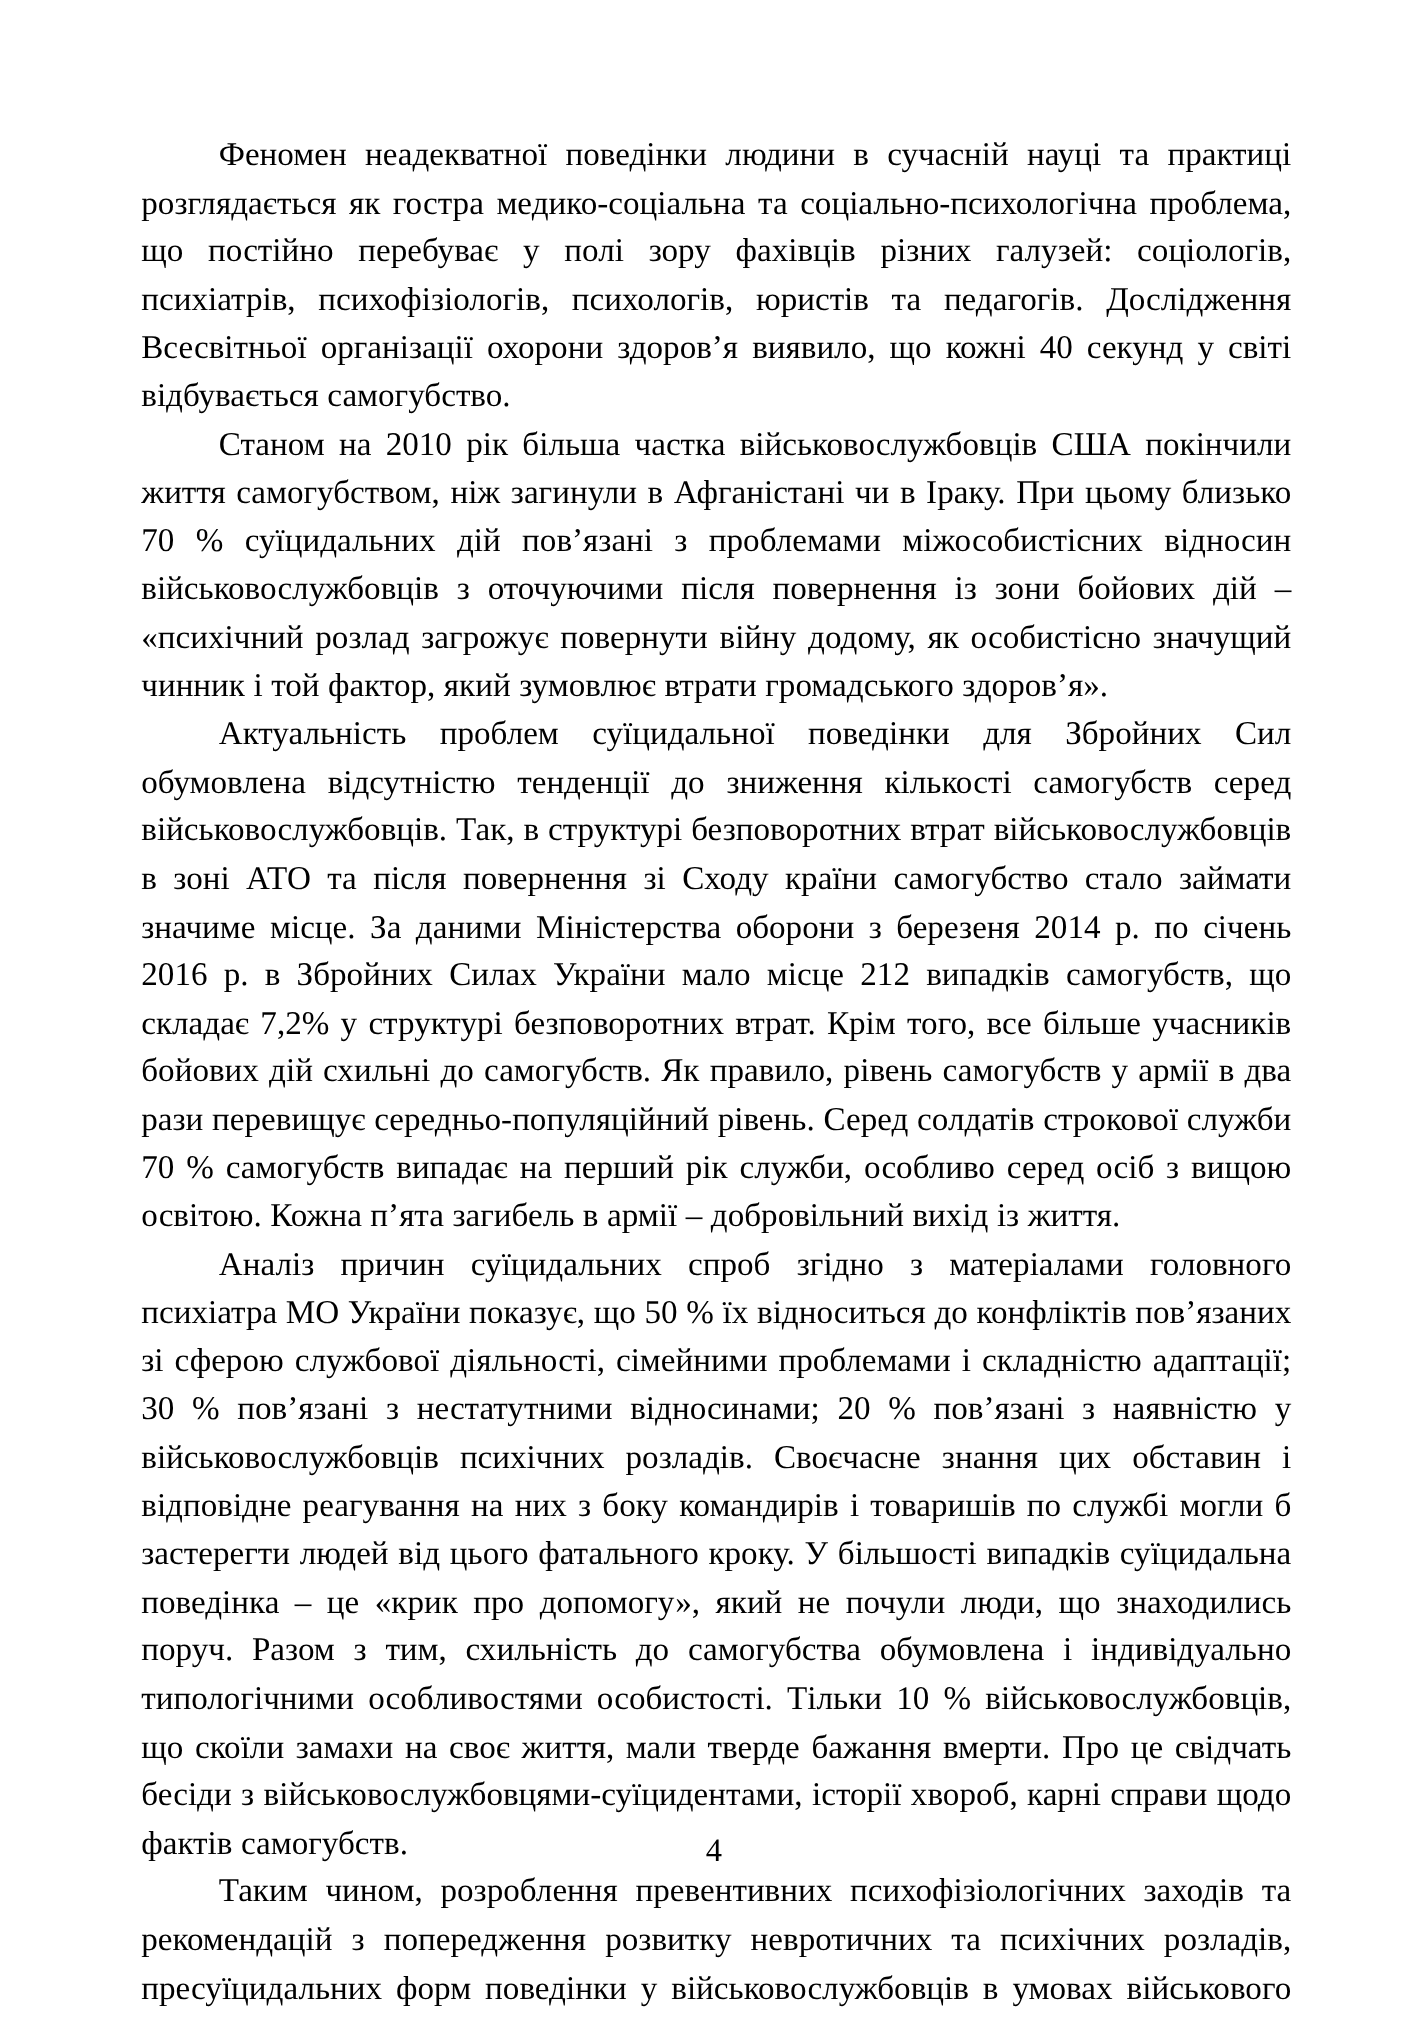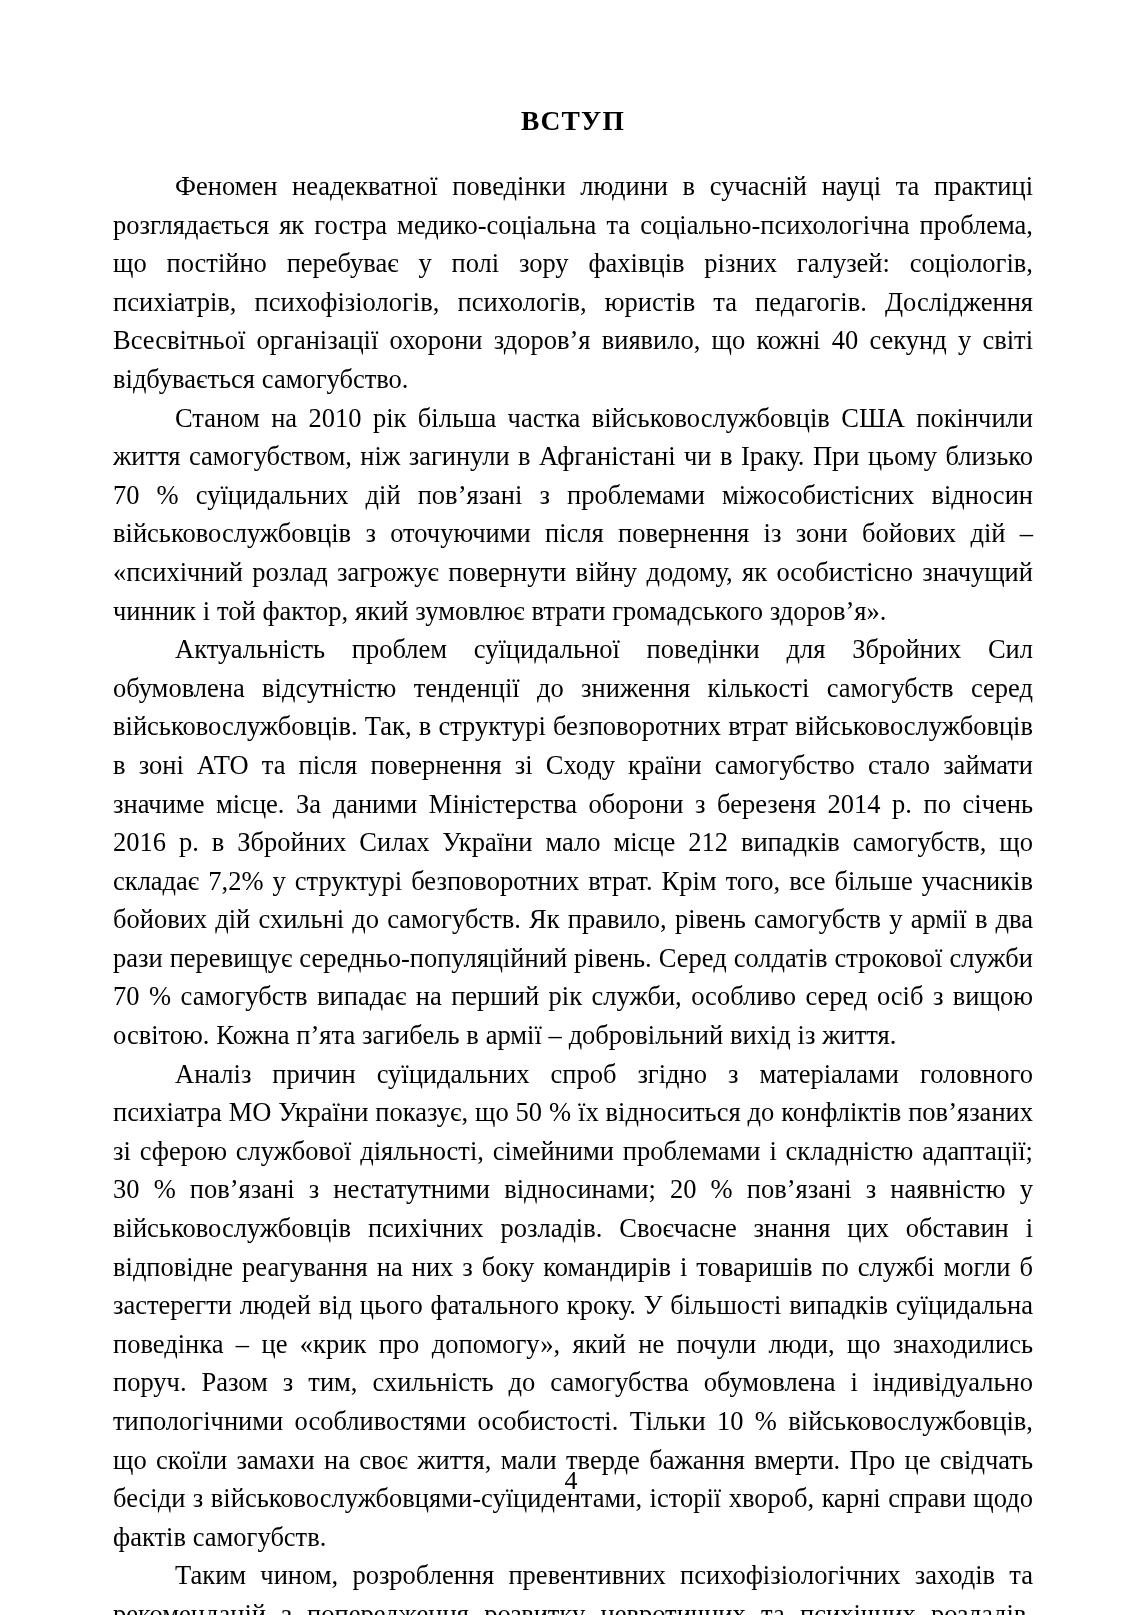--- a/index.html
+++ b/index.html
@@ -56,21 +56,20 @@
     line-height: 1;
   }
 </style>
 </head>
 <body>
 
 <div class="page">
 
   <div class="content">
 
-    <h1 class="doc-title">ВСТУП</h1>
 
     <p class="para">Феномен неадекватної поведінки людини в сучасній науці та практиці розглядається як гостра медико-соціальна та соціально-психологічна проблема, що постійно перебуває у полі зору фахівців різних галузей: соціологів, психіатрів, психофізіологів, психологів, юристів та педагогів. Дослідження Всесвітньої організації охорони здоров’я виявило, що кожні 40 секунд у світі відбувається самогубство.</p>
 
     <p class="para">Станом на 2010 рік більша частка військовослужбовців США покінчили життя самогубством, ніж загинули в Афганістані чи в Іраку. При цьому близько 70 % суїцидальних дій пов’язані з проблемами міжособистісних відносин військовослужбовців з оточуючими після повернення із зони бойових дій – «психічний розлад загрожує повернути війну додому, як особистісно значущий чинник і той фактор, який зумовлює втрати громадського здоров’я».</p>
 
     <p class="para">Актуальність проблем суїцидальної поведінки для Збройних Сил обумовлена відсутністю тенденції до зниження кількості самогубств серед військовослужбовців. Так, в структурі безповоротних втрат військовослужбовців в зоні АТО та після повернення зі Сходу країни самогубство стало займати значиме місце. За даними Міністерства оборони з березеня 2014 р. по січень 2016 р. в Збройних Силах України мало місце 212 випадків самогубств, що складає 7,2% у структурі безповоротних втрат. Крім того, все більше учасників бойових дій схильні до самогубств. Як правило, рівень самогубств у армії в два рази перевищує середньо-популяційний рівень. Серед солдатів строкової служби 70 % самогубств випадає на перший рік служби, особливо серед осіб з вищою освітою. Кожна п’ята загибель в армії – добровільний вихід із життя.</p>
 
     <p class="para">Аналіз причин суїцидальних спроб згідно з матеріалами головного психіатра МО України показує, що 50 % їх відноситься до конфліктів пов’язаних зі сферою службової діяльності, сімейними проблемами і складністю адаптації; 30 % пов’язані з нестатутними відносинами; 20 % пов’язані з наявністю у військовослужбовців психічних розладів. Своєчасне знання цих обставин і відповідне реагування на них з боку командирів і товаришів по службі могли б застерегти людей від цього фатального кроку. У більшості випадків суїцидальна поведінка – це «крик про допомогу», який не почули люди, що знаходились поруч. Разом з тим, схильність до самогубства обумовлена і індивідуально типологічними особливостями особистості. Тільки 10 % військовослужбовців, що скоїли замахи на своє життя, мали тверде бажання вмерти. Про це свідчать бесіди з військовослужбовцями-суїцидентами, історії хвороб, карні справи щодо фактів самогубств.</p>
 
     <p class="para">Таким чином, розроблення превентивних психофізіологічних заходів та рекомендацій з попередження розвитку невротичних та психічних розладів, пресуїцидальних форм поведінки у військовослужбовців в умовах військового конфлікту та після його завершення є актуальним завданням військової медицини.</p>

